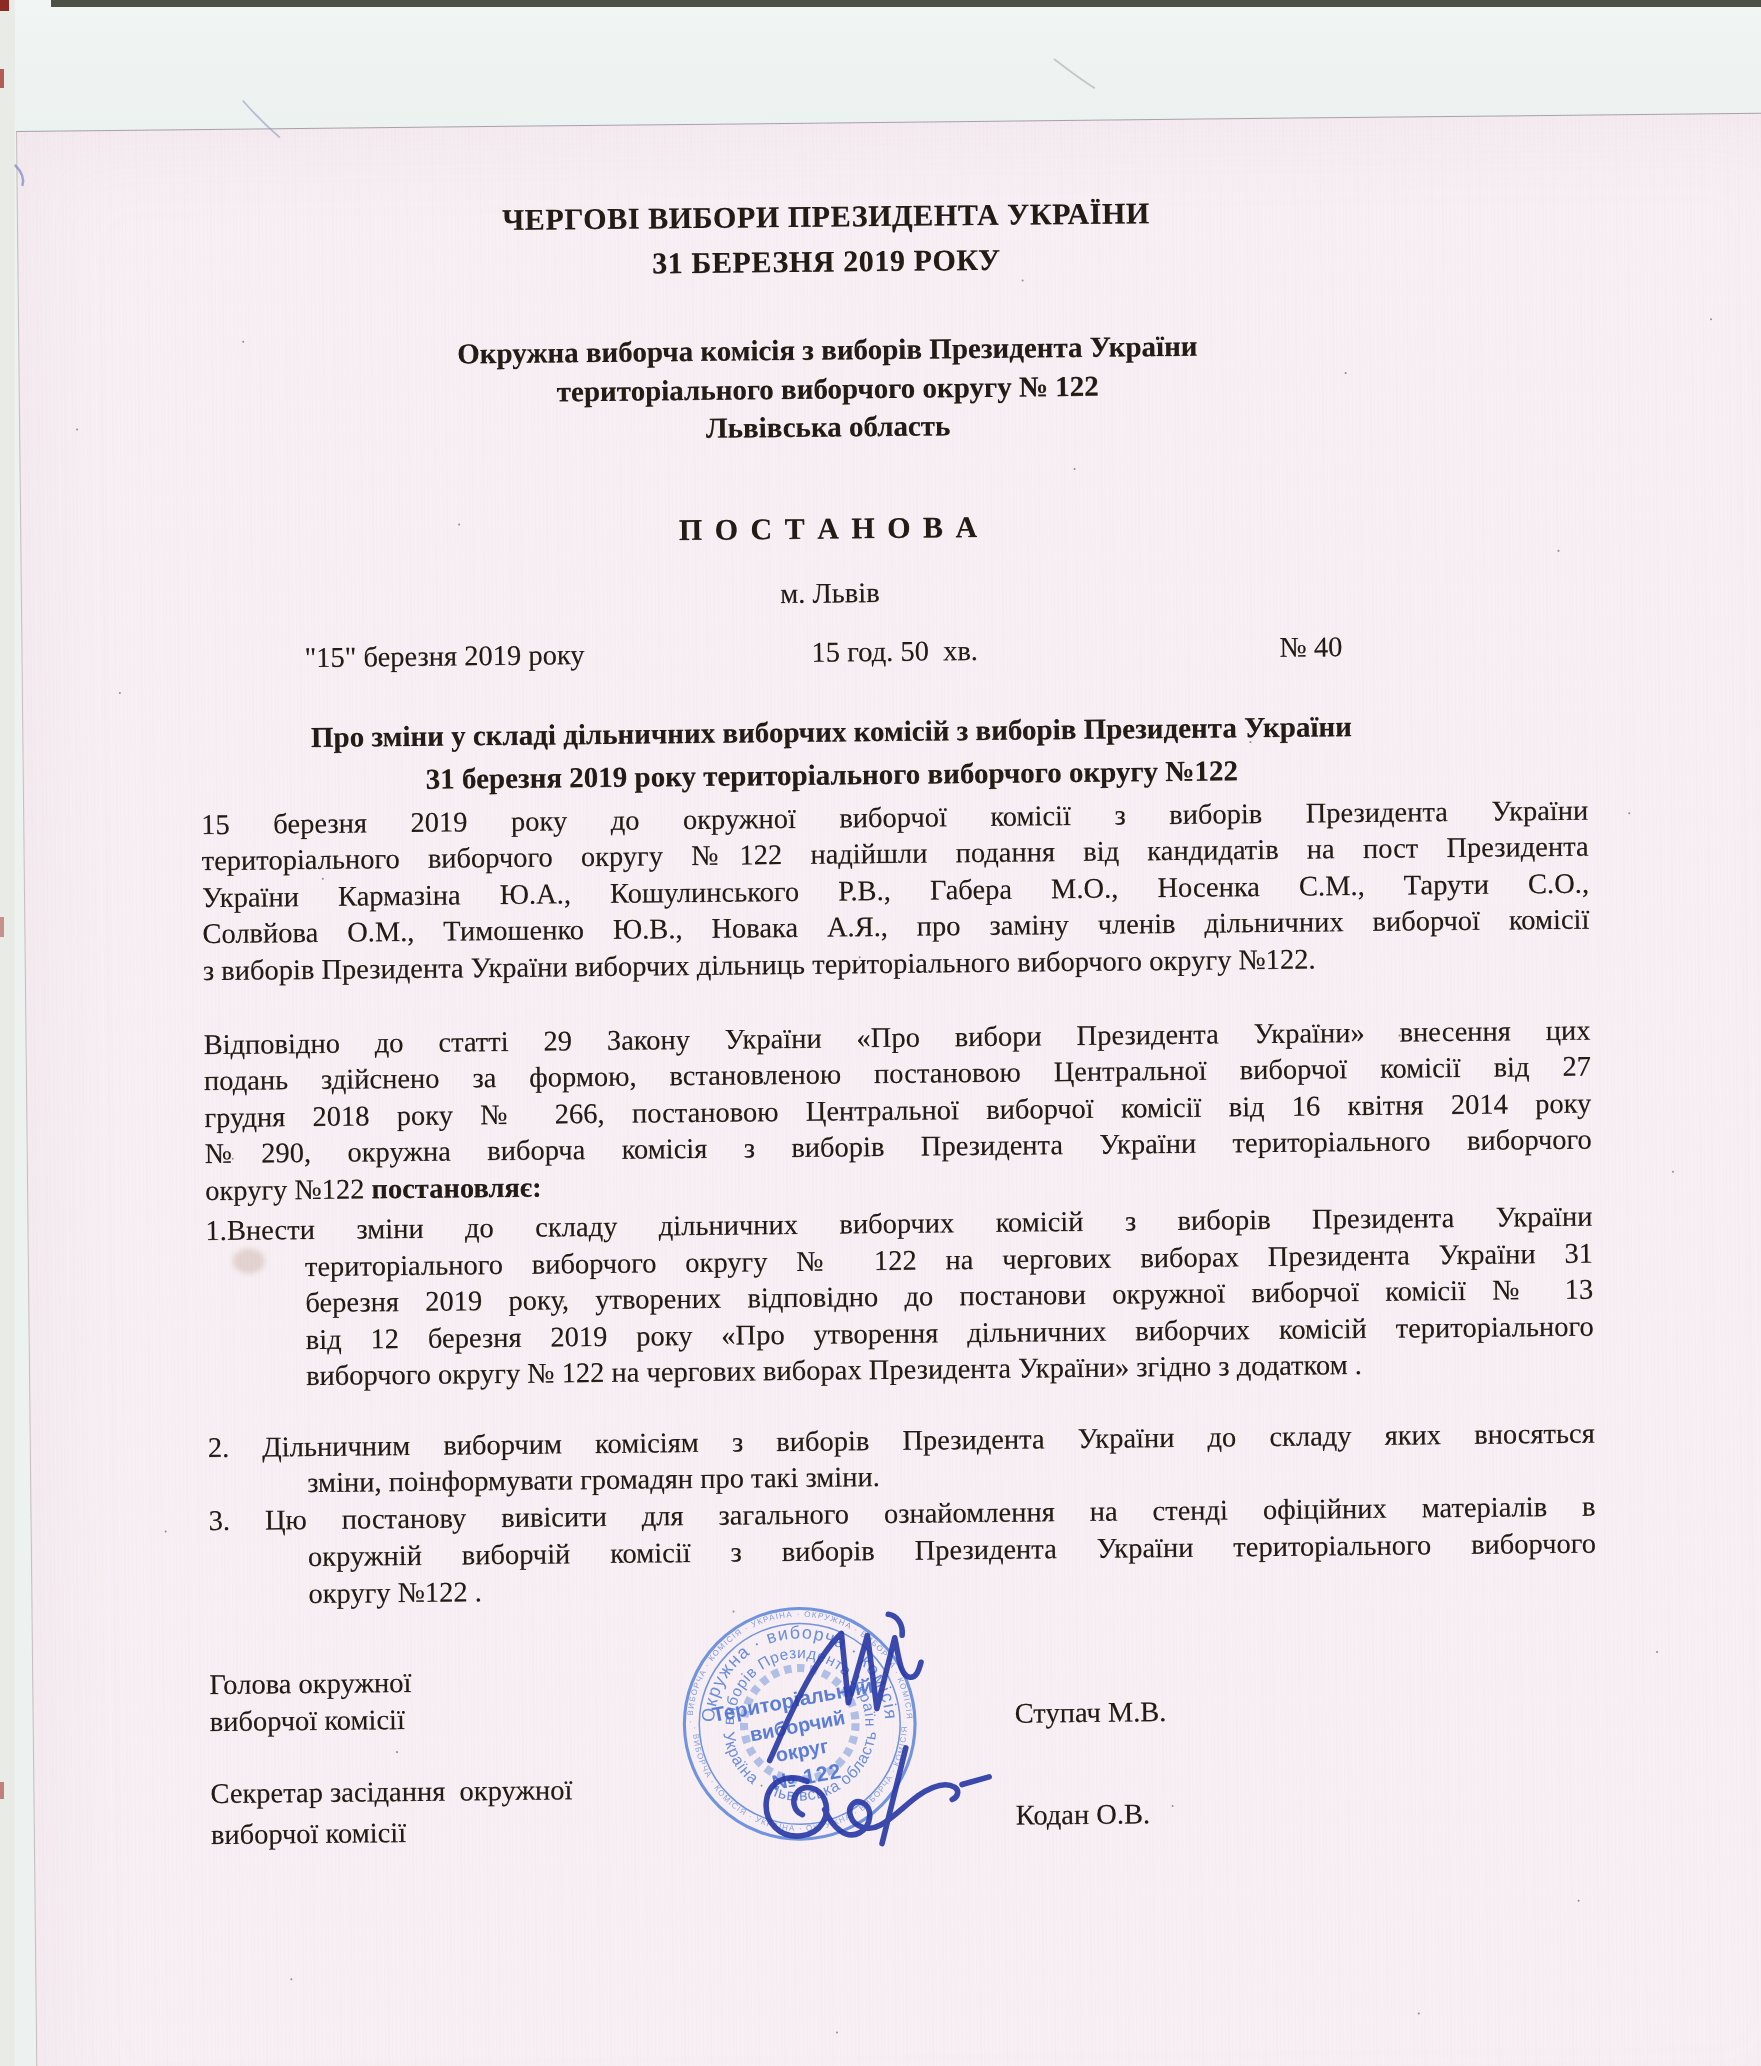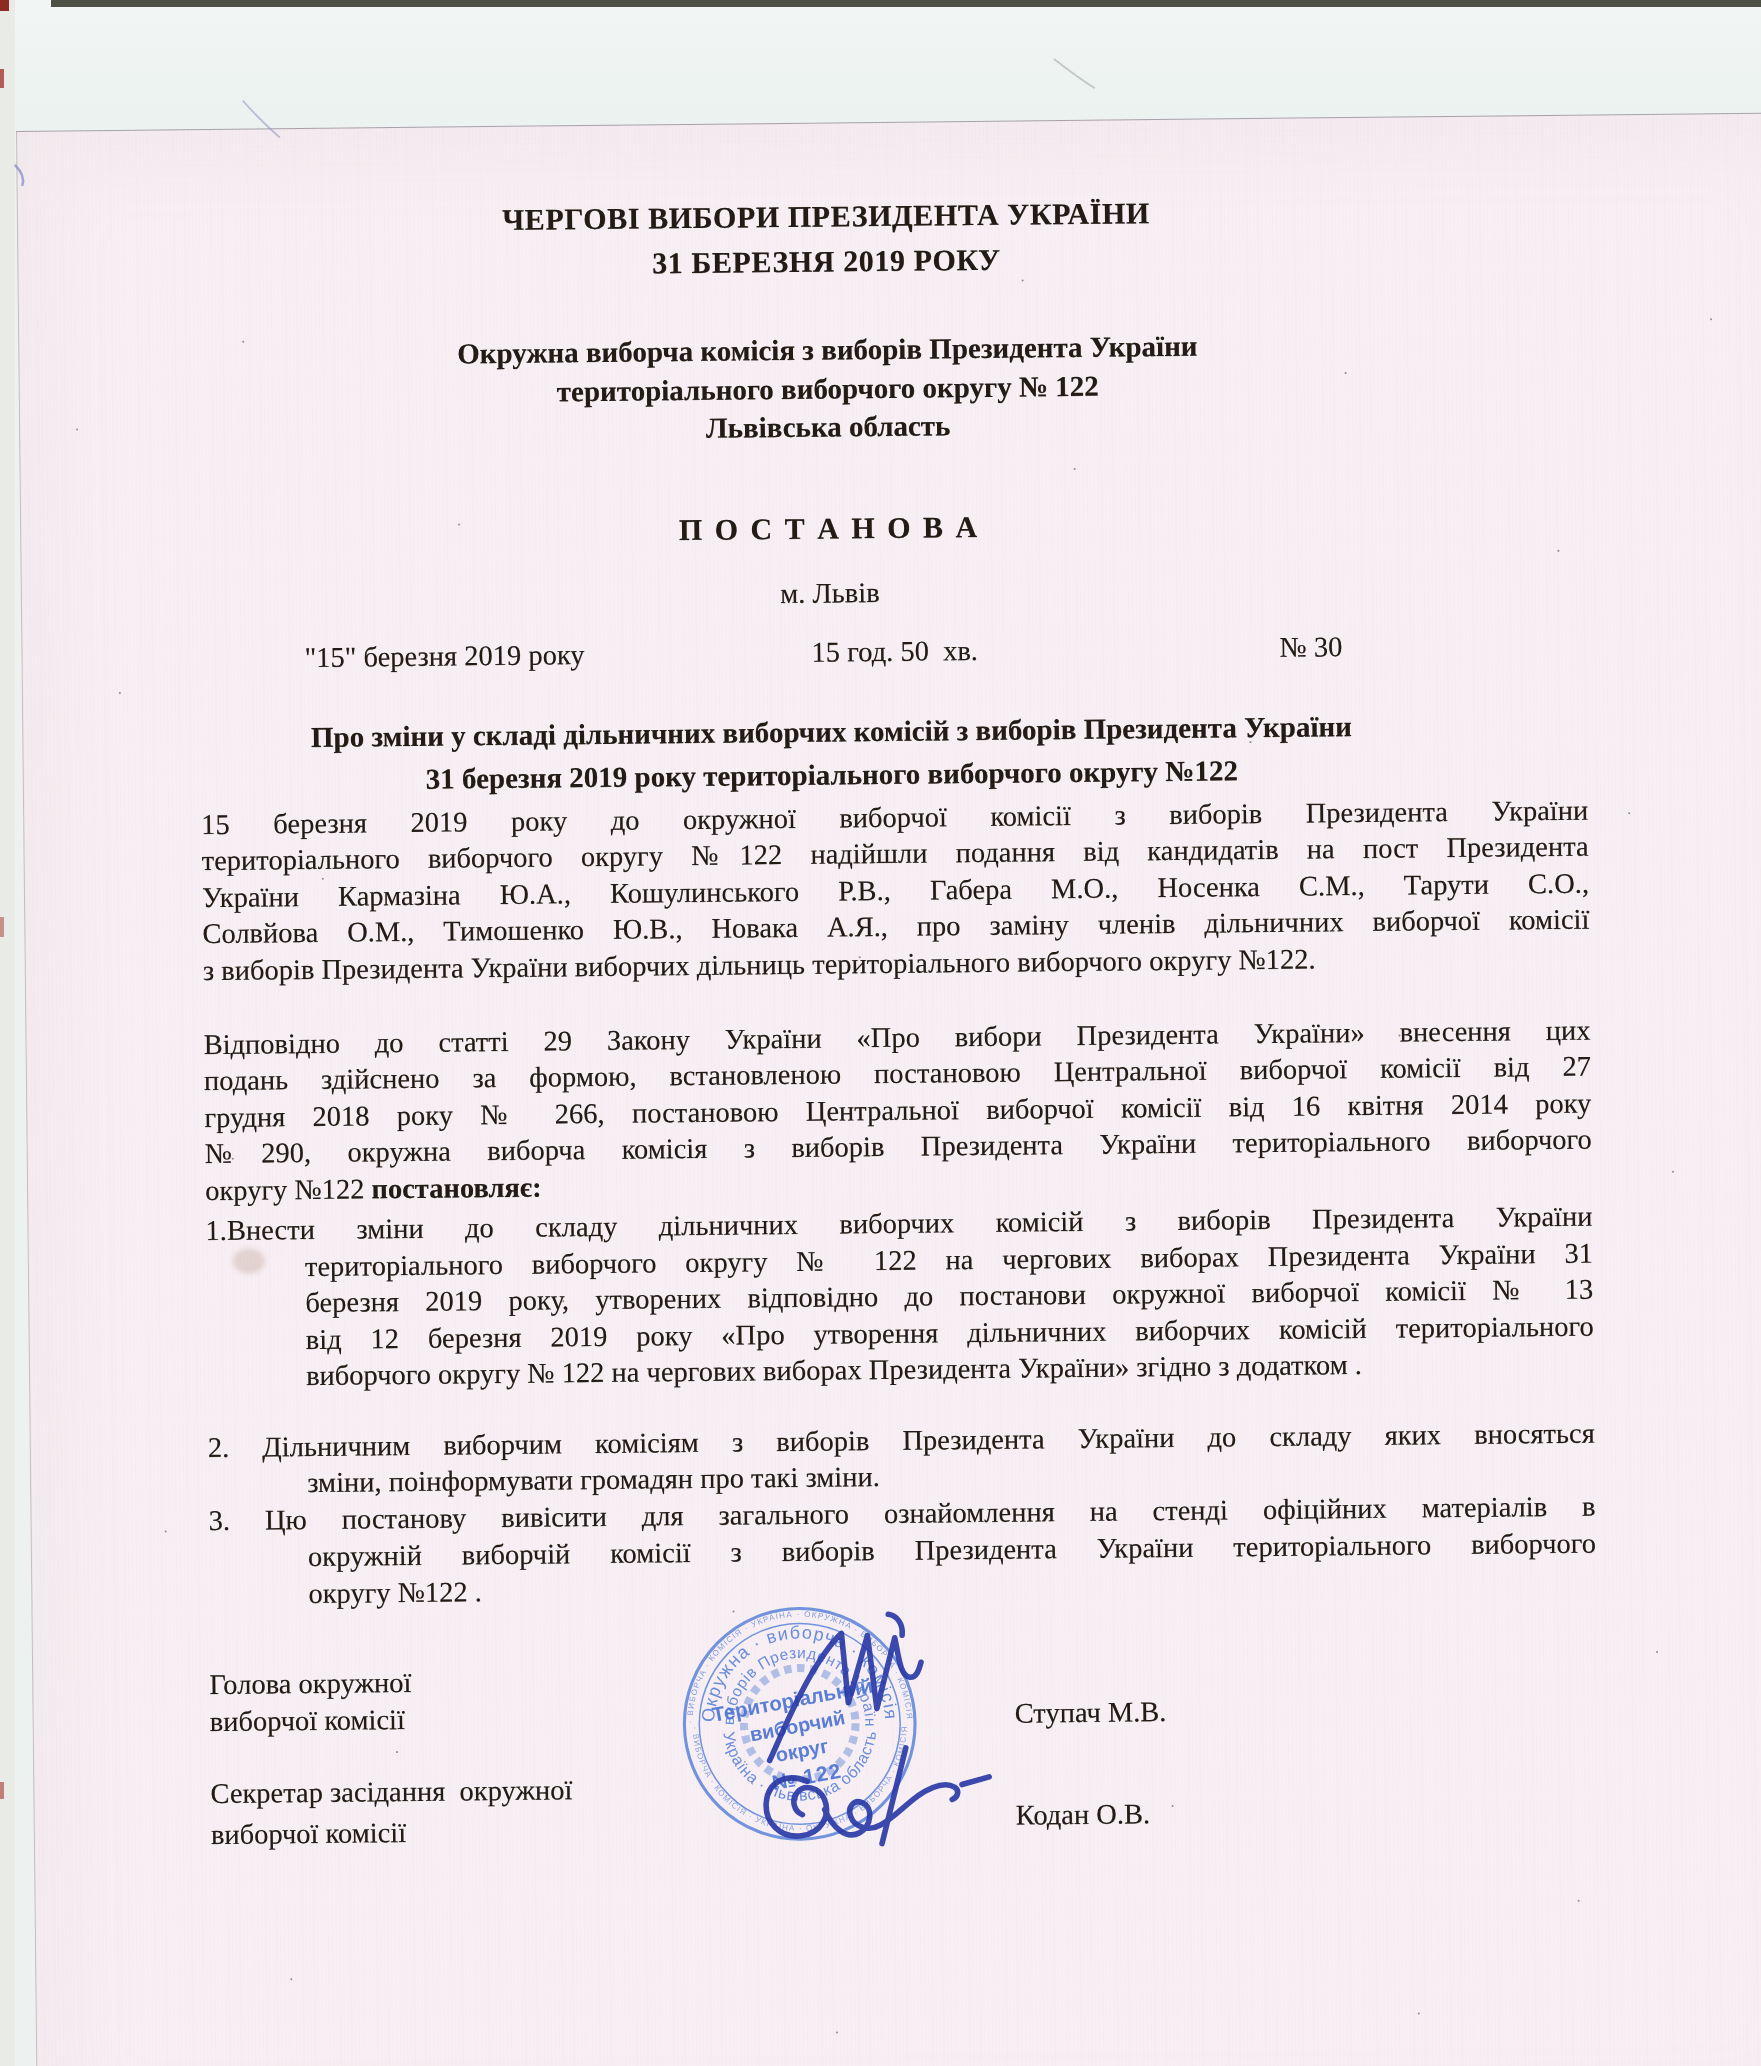--- a/index.html
+++ b/index.html
@@ -80,21 +80,21 @@
   <div class="center-block txt t2 b" style="top:208px;">Окружна виборча комісія з виборів Президента України</div>
   <div class="center-block txt t2 b" style="top:247px;">територіального виборчого округу № 122</div>
   <div class="center-block txt t2 b" style="top:285px;">Львівська область</div>
 
   <div class="center-block txt post b" style="top:388px;">П О С Т А Н О В А</div>
   <div class="center-block txt body46" style="top:451px;">м. Львів</div>
 
   <div class="dateline txt">
     <span style="left:282px; top:510px;" class="pre">"15" березня 2019 року</span>
     <span style="left:789px; top:510px;" class="pre">15 год. 50  хв.</span>
-    <span style="left:1257px; top:510px;">№ 30</span>
+    <span style="left:1257px; top:510px;">№ 40</span>
   </div>
 
   <div class="center-block txt h47 b" style="top:590px;">Про зміни у складі дільничних виборчих комісій з виборів Президента України</div>
   <div class="center-block txt h47 b" style="top:633px;">31 березня 2019 року територіального виборчого округу №122</div>
 
   <div class="bline j txt" style="top:676px;">15 березня 2019 року до окружної виборчої комісії з виборів Президента України</div>
   <div class="bline j txt" style="top:712px;">територіального виборчого округу №122 надійшли подання від кандидатів на пост Президента</div>
   <div class="bline j txt" style="top:749px;">України Кармазіна Ю.А., Кошулинського Р.В., Габера М.О., Носенка С.М., Тарути С.О.,</div>
   <div class="bline j txt" style="top:785px;">Солвйова О.М., Тимошенко Ю.В., Новака А.Я., про заміну членів дільничних виборчої комісії</div>
   <div class="bline txt" style="top:822px;">з виборів Президента України виборчих дільниць територіального виборчого округу №122.</div>

